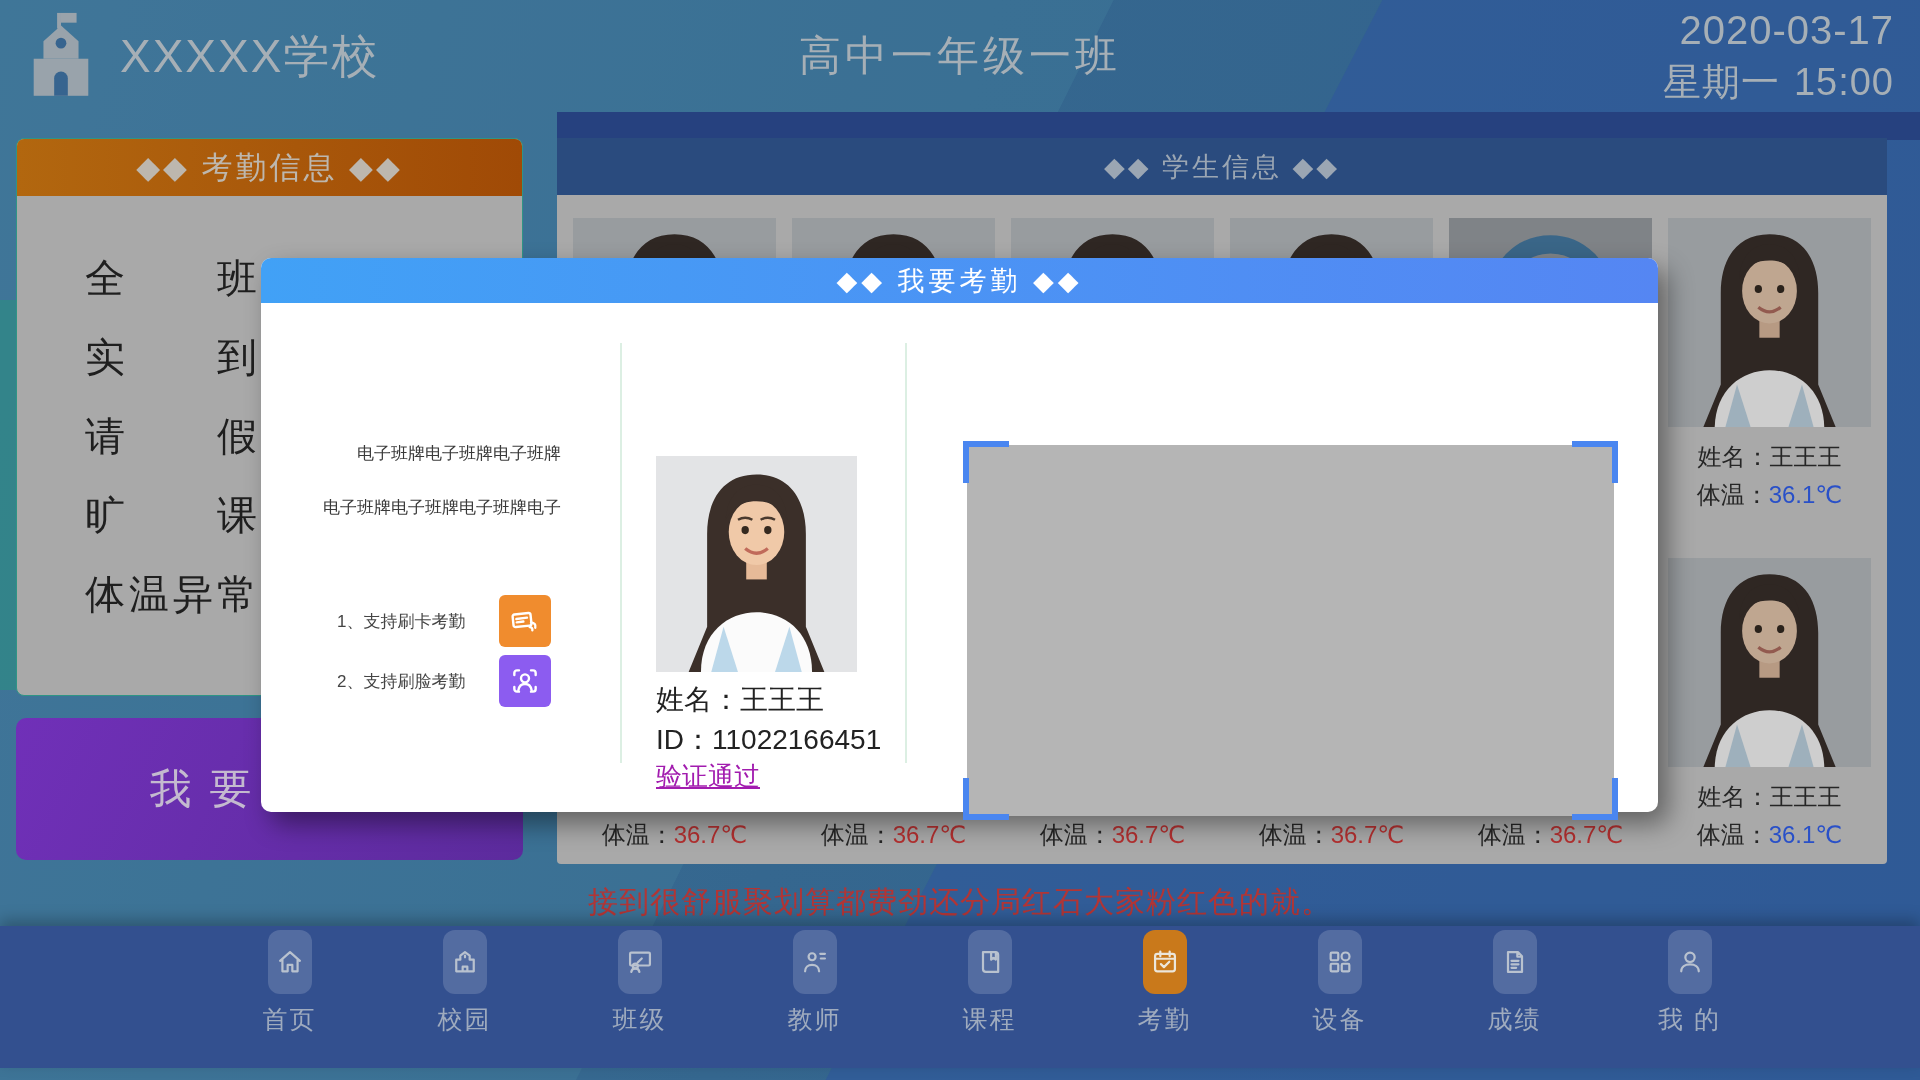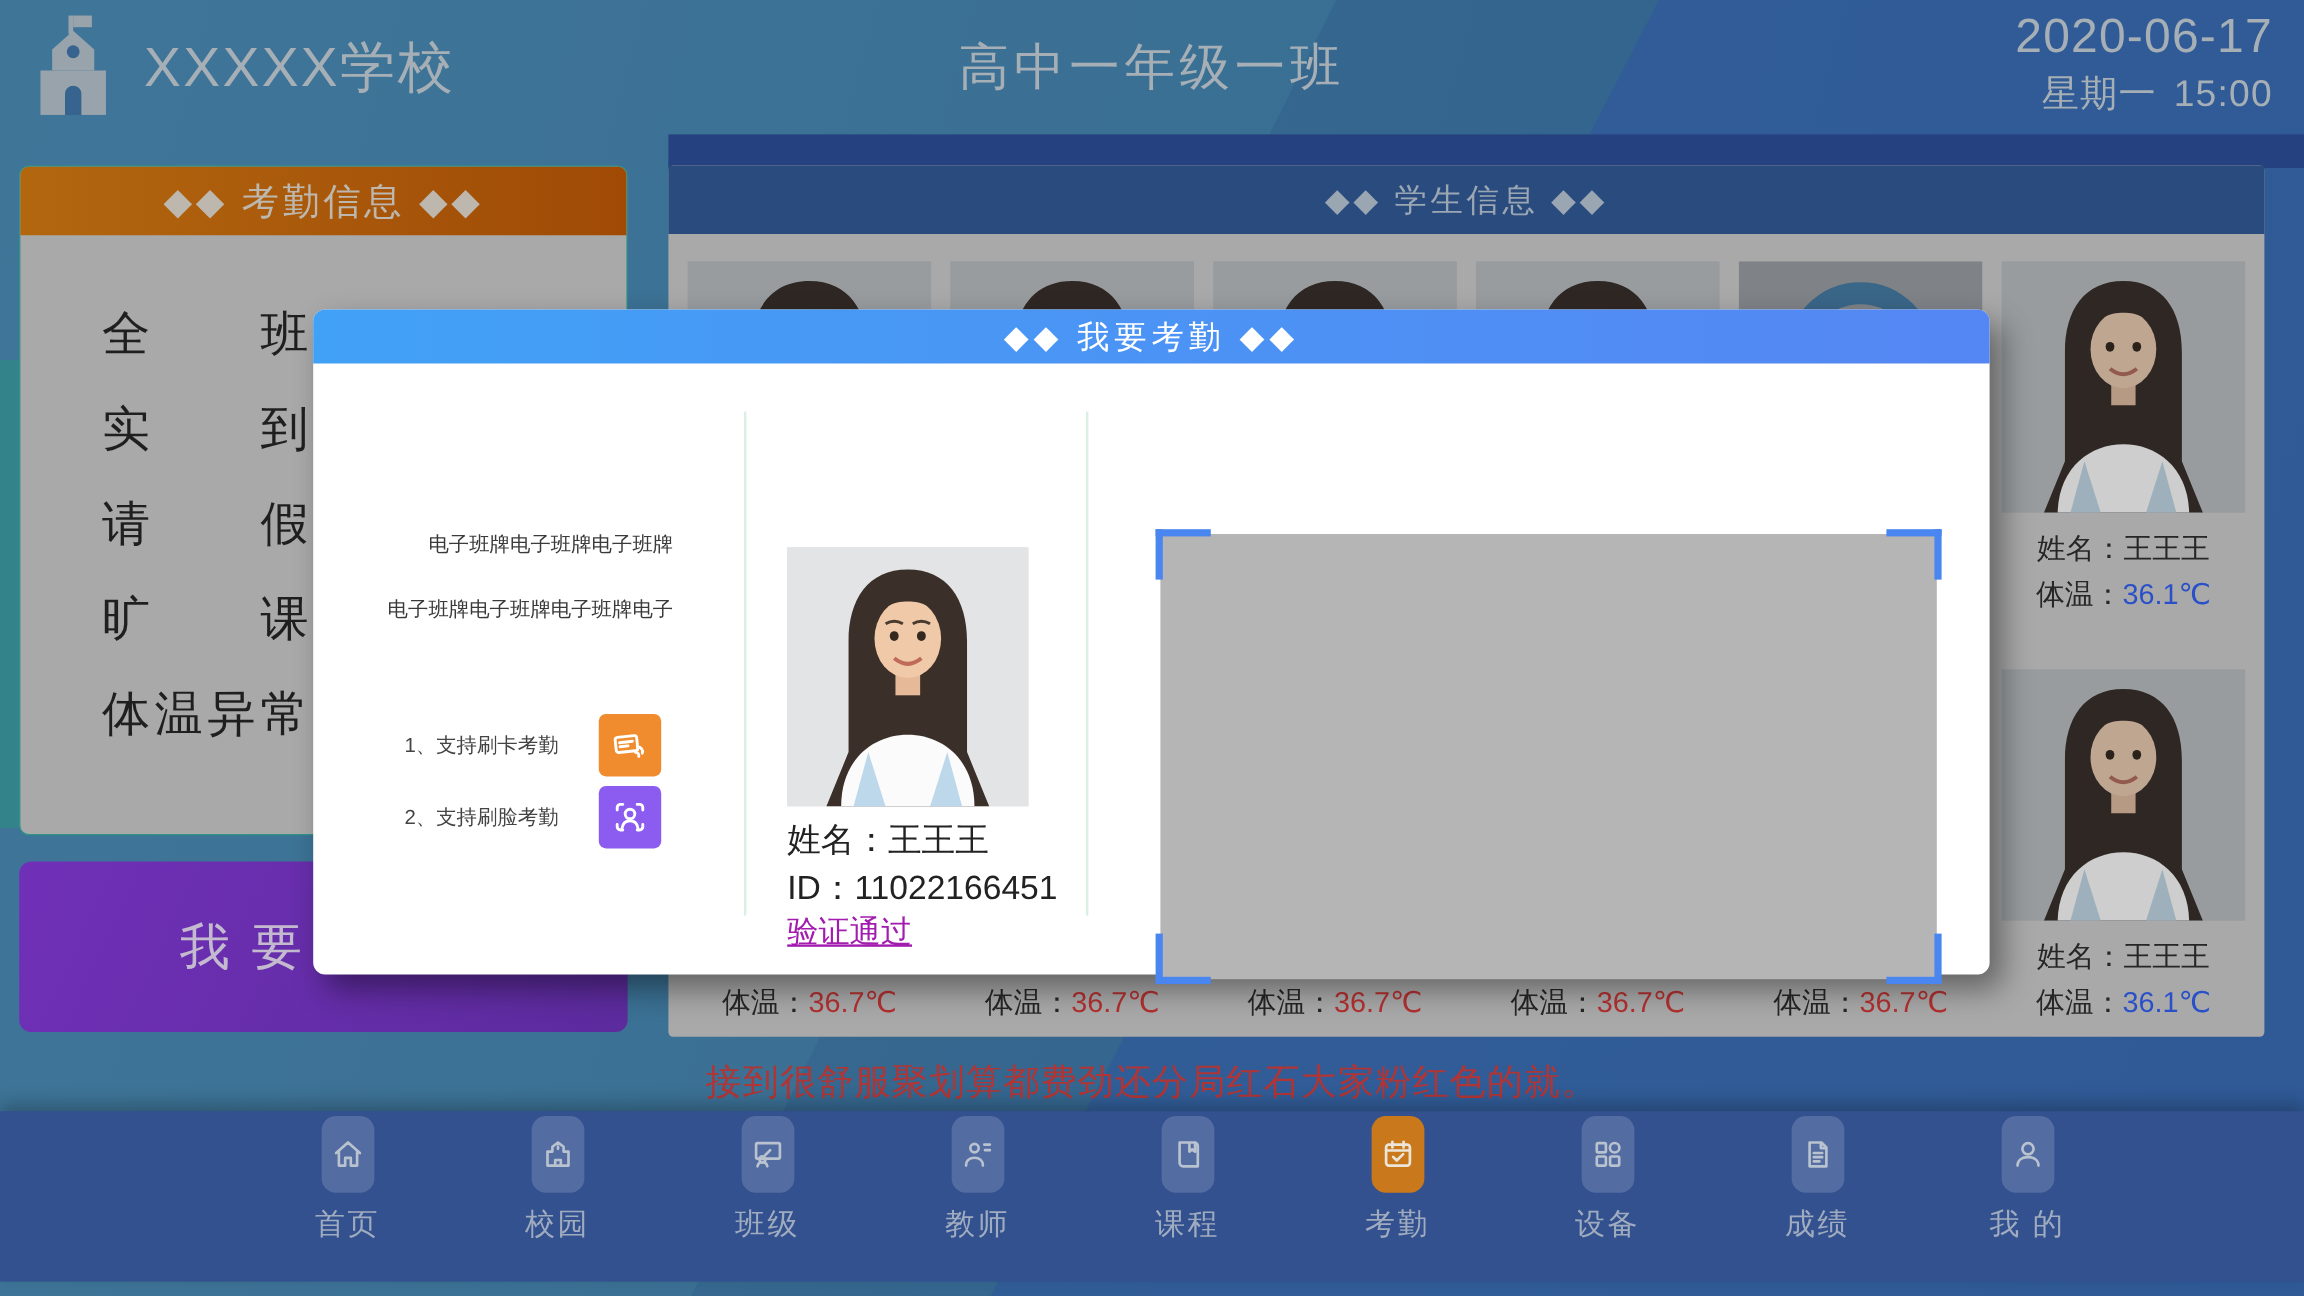--- a/index.html
+++ b/index.html
@@ -13,21 +13,21 @@
   .bg-teal  { position:absolute; left:0; top:300px; width:16px; height:390px; background:#2f8a84; opacity:.7; }
   .top-band { position:absolute; left:557px; top:112px; right:0; height:28px; background:#26417f; }
 
   
   .header { position:absolute; left:0; top:0; width:100%; height:112px; color:#a6afb6; }
   .logo { position:absolute; left:22px; top:10px; width:78px; height:88px; color:#99a3ab; }
   .school-name { position:absolute; left:120px; top:26px; font-size:46px; letter-spacing:2px; }
   .class-title { position:absolute; left:50%; top:28px; transform:translateX(-50%); font-size:42px; letter-spacing:4px; }
   .datetime { position:absolute; right:26px; top:8px; text-align:right; }
   .datetime .date { font-size:40px; letter-spacing:1px; }
-  .datetime .sub { font-size:31px; margin-top:4px; letter-spacing:1px; }
+  .datetime .sub { font-size:38px; margin-top:4px; letter-spacing:1px; }
   .datetime .sub span { margin-left:14px; }
 
   
   .att-panel { position:absolute; left:16px; top:138px; width:507px; height:558px;
                background:#a9a9a9; border-radius:8px; border:1px solid #2f9585; }
   .att-header { height:57px; border-radius:7px 7px 0 0; background:linear-gradient(90deg,#b2670f,#a04a06);
                 color:#bdb7ae; font-size:31px; letter-spacing:3px; display:flex; align-items:center; justify-content:center; }
   .att-rows { position:absolute; left:68px; top:100px; width:172px; }
   .att-row { height:79px; display:flex; justify-content:space-between; align-items:center;
              font-size:40px; color:#1f1f1f; }
@@ -115,21 +115,21 @@
         <rect x="40" y="3" width="16" height="10" fill="currentColor"></rect>
         <path d="M22 32 L40 16 L58 32 V50 H22 Z" fill="currentColor"></path>
         <circle cx="40" cy="34" r="5.5" fill="#37648f"></circle>
         <rect x="12" y="50" width="56" height="38" fill="currentColor"></rect>
         <path d="M33 88 V70 a7 7 0 0 1 14 0 V88 Z" fill="#37648f"></path>
       </svg>
     </div>
     <div class="school-name">XXXXX学校</div>
     <div class="class-title">高中一年级一班</div>
     <div class="datetime">
-      <div class="date">2020-06-17</div>
+      <div class="date">2020-03-17</div>
       <div class="sub">
         <span>星期一</span><span>15:00</span>
       </div>
     </div>
   </div>
 
   <section class="att-panel">
     <div class="att-header">◆◆ 考勤信息 ◆◆</div>
     <div class="att-rows" id="att-rows">
         <div class="att-row">

